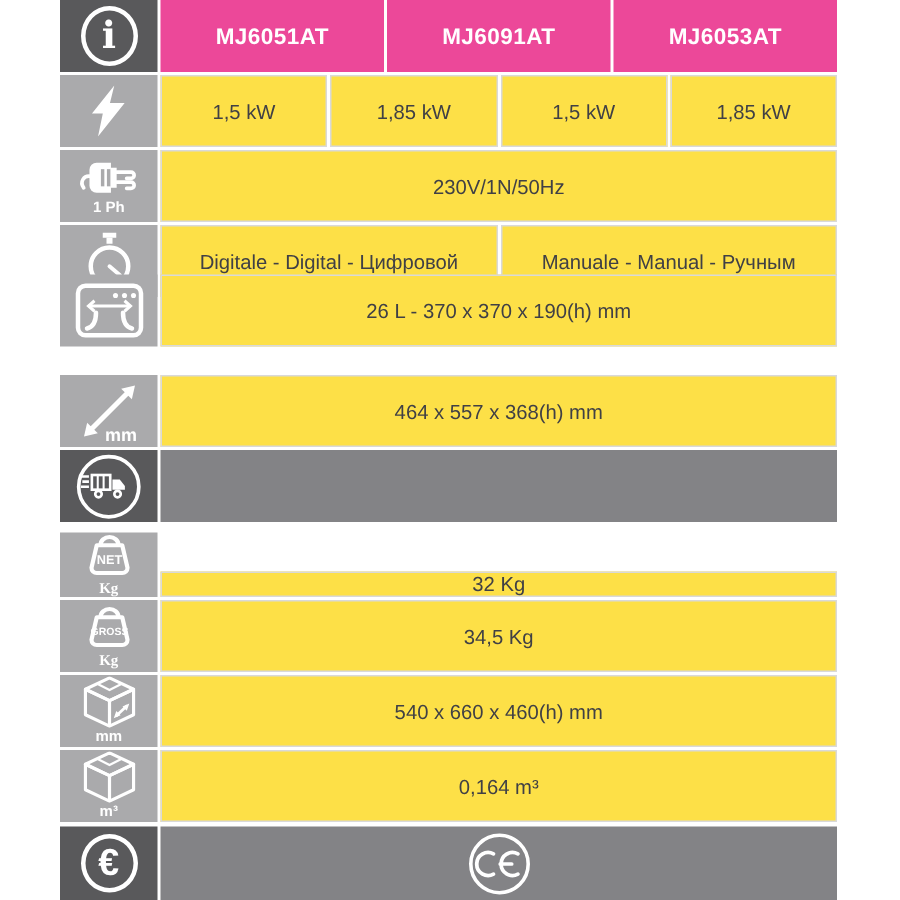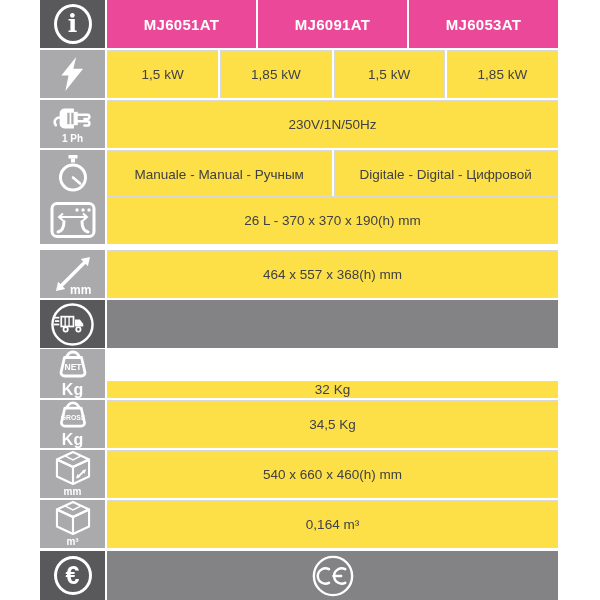--- a/index.html
+++ b/index.html
@@ -1,39 +1,39 @@
 <!DOCTYPE html>
 <html><head>
 <meta charset="utf-8">
 <style>
   html,body{margin:0;padding:0;background:#ffffff;}
   .sheet{
     position:relative;width:600px;height:600px;background:#ffffff;
     font-family:"Liberation Sans", sans-serif;overflow:hidden;
   }
   .row{position:absolute;left:40px;width:518px;height:48px;display:flex;gap:2px;}
-  .r1{top:0;} .r2{top:50px;} .r3{top:100px;} .r4{top:150px;} .r5{top:196px;}
+  .r1{top:0;} .r2{top:50px;} .r3{top:100px;} .r4{top:150px;} .r5{top:183px;}
   .r6{top:250px;} .r7{top:300px;} .r8{top:350px;align-items:flex-end;} .r9{top:400px;} .r10{top:450px;}
   .r11{top:500px;} .r12{top:551px;height:49px;}
   .icon-cell{
     flex:0 0 65px;background:#aaaaac;color:#fff;display:flex;flex-direction:column;
     align-items:center;justify-content:center;line-height:1;
   }
   .icon-cell.dark{background:#59595b;}
   .hcell{
     flex:1;background:#ec4899;color:#fff;font-weight:bold;font-size:15px;
     display:flex;align-items:center;justify-content:center;letter-spacing:.3px;
   }
   .vcell{
     flex:1;background:#fde047;border:1px solid #d9d9d9;box-sizing:border-box;
     color:#404045;font-size:13.5px;display:flex;align-items:center;justify-content:center;
   }
   .bar{flex:1;background:#838386;display:flex;align-items:center;justify-content:center;}
   .icon-label{font-weight:bold;font-size:10px;margin-top:2px;}
-  .icon-label.kg{font-size:16px;}
+  .icon-label.kg{font-size:10px;font-family:Liberation Serif, serif;}
   .circle{
     border:3px solid #fff;border-radius:50%;display:flex;align-items:center;justify-content:center;
   }
   .info-circle{width:32px;height:32px;font-family:"DejaVu Serif", serif;font-weight:bold;font-size:25px;padding-bottom:2px;box-sizing:content-box;}
   .euro-circle{width:32px;height:32px;font-size:25px;font-weight:bold;padding-bottom:1px;}
   svg{display:block;}
 </style>
 </head>
 <body>
 
@@ -80,22 +80,22 @@
 
   <div class="row r4">
     <div class="icon-cell">
       <svg width="34" height="38" viewBox="0 0 34 38">
         <rect x="12.5" y="0" width="9" height="3.5" fill="#fff"></rect>
         <rect x="15" y="3.5" width="4" height="4" fill="#fff"></rect>
         <circle cx="17" cy="22.5" r="12.5" stroke="#fff" stroke-width="3" fill="none"></circle>
         <line x1="17" y1="22.5" x2="24" y2="28.5" stroke="#fff" stroke-width="2.6" stroke-linecap="round"></line>
       </svg>
     </div>
+    <div class="vcell">Digitale - Digital - Цифровой</div>
     <div class="vcell">Manuale - Manual - Ручным</div>
-    <div class="vcell">Digitale - Digital - Цифровой</div>
   </div>
 
   <div class="row r5">
     <div class="icon-cell">
       <svg width="46" height="38" viewBox="0 0 46 38">
         <rect x="2" y="2.5" width="42" height="33" rx="5" stroke="#fff" stroke-width="3" fill="none"></rect>
         <circle cx="27" cy="9" r="1.7" fill="#fff"></circle>
         <circle cx="33" cy="9" r="1.7" fill="#fff"></circle>
         <circle cx="39" cy="9" r="1.7" fill="#fff"></circle>
         <line x1="9" y1="16" x2="37" y2="16" stroke="#fff" stroke-width="2"></line>

